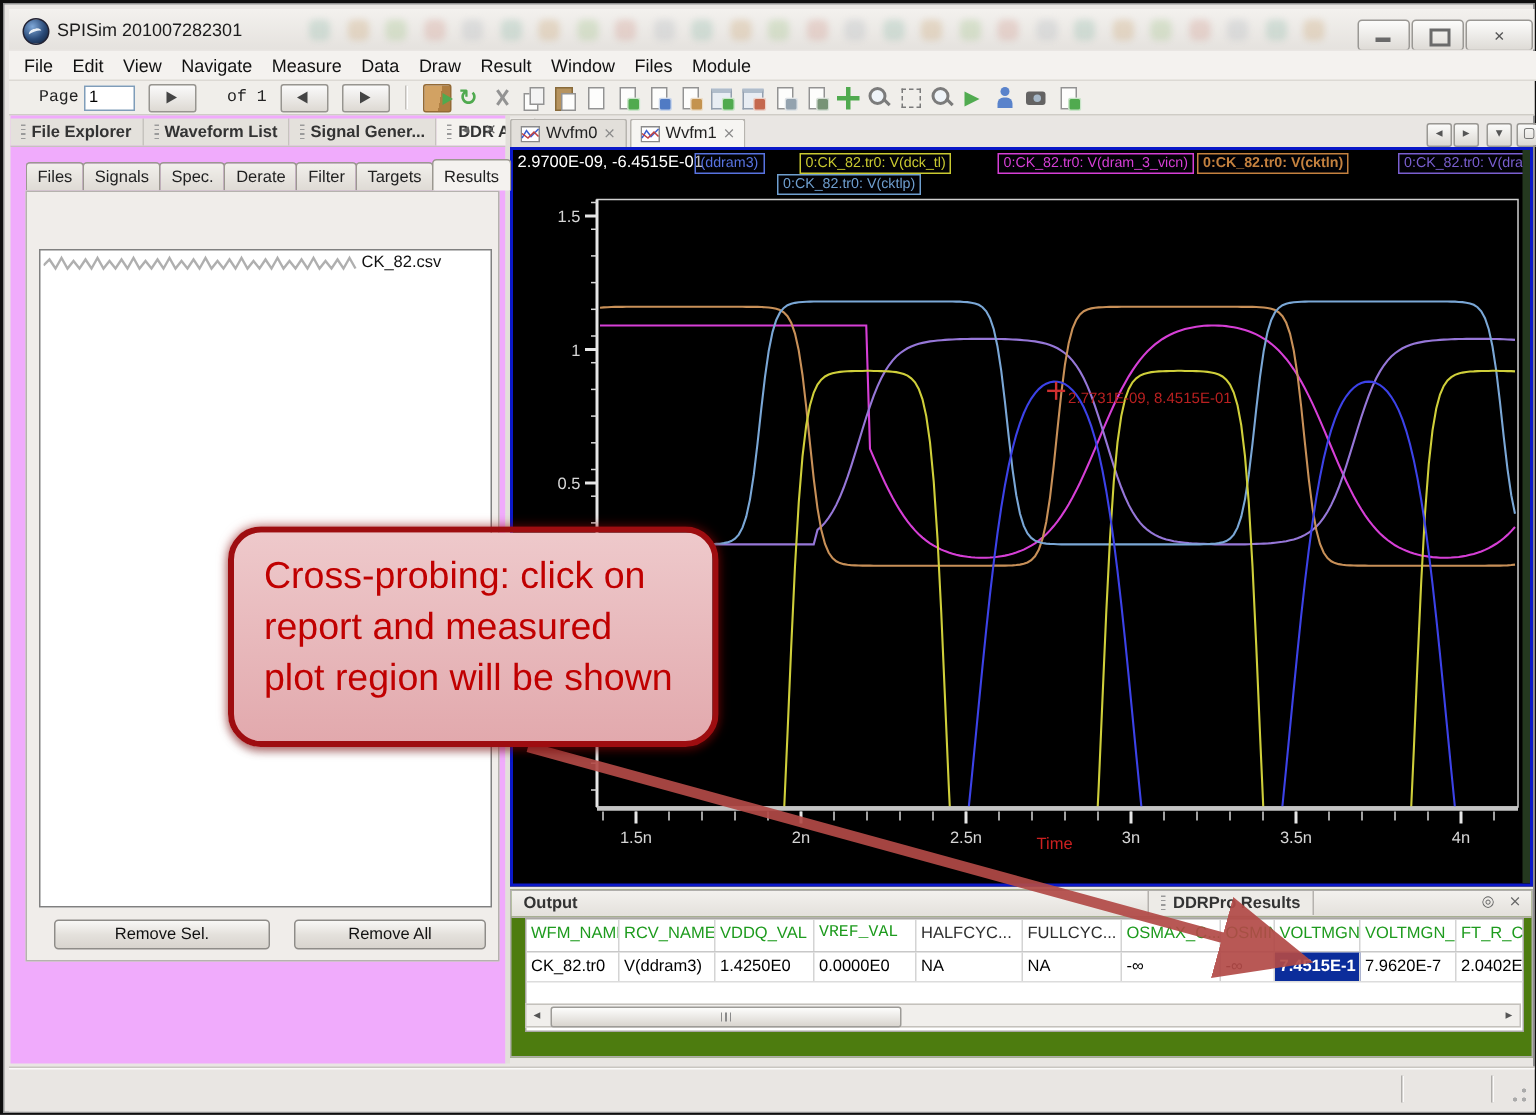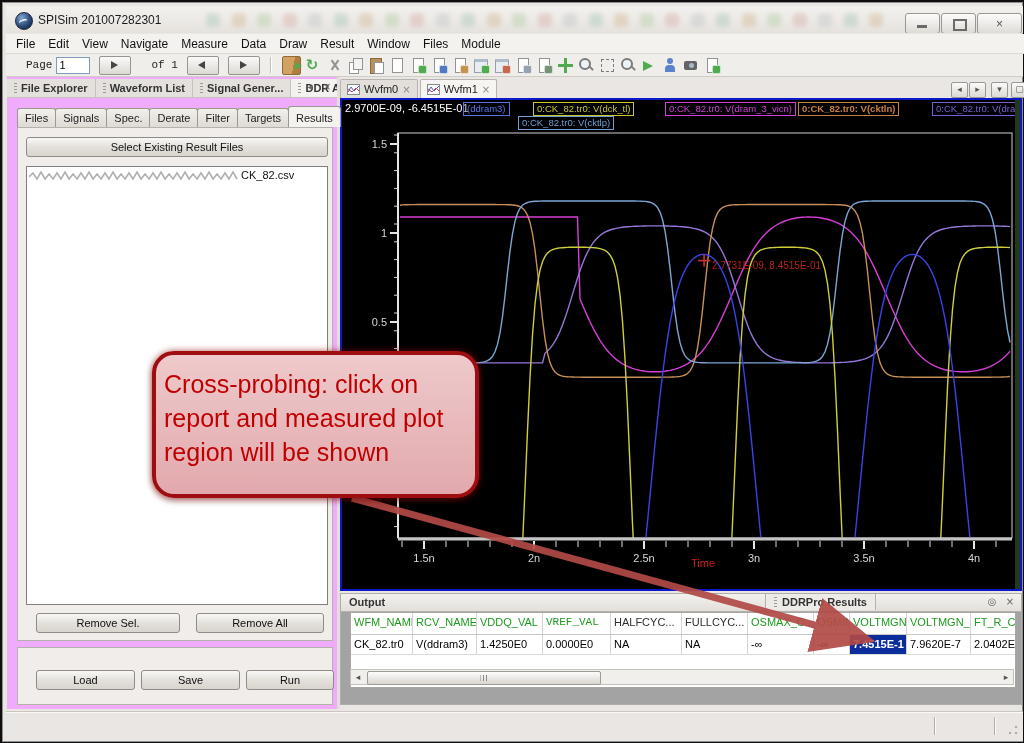--- a/index.html
+++ b/index.html
@@ -76,21 +76,21 @@
   .wtab .wlabel{font-size:11px;color:#222;}
   .wtab .x{font-size:10px;color:#8a8a8a;font-family:"DejaVu Sans",sans-serif;}
   .wvctrl{position:absolute;top:2px;height:14px;background:linear-gradient(#fbfbfa,#dcd9d3);border:1px solid #9a9894;border-radius:2px;font-size:9px;color:#555;text-align:center;line-height:13px;font-family:"DejaVu Sans",sans-serif;}
   .wavepanel{position:absolute;left:337px;top:95px;width:682px;height:493px;background:#000;border:2px solid #0a18c8;box-sizing:border-box;overflow:hidden;}
   .wavepanel .vstrip{position:absolute;right:0px;top:0;width:5px;height:100%;background:#24381f;}
   .legend-item{position:absolute;white-space:nowrap;font-size:9.5px;line-height:12px;padding:0 3px;border:1px solid;background:rgba(2,2,20,.25);}
   .cursor-readout{position:absolute;left:3px;top:2px;color:#fff;font-size:11px;white-space:nowrap;}
   .ylabel{position:absolute;left:6px;top:258px;color:#cc2020;font-size:11px;transform:rotate(90deg);transform-origin:left top;letter-spacing:1px;}
   .xlabel{position:absolute;left:349px;top:457px;color:#cc2020;font-size:11px;}
   
-  .output{position:absolute;left:337px;top:590px;width:682px;height:112px;background:#a3a3a3;border:1px solid #b0aeab;box-sizing:border-box;}
+  .output{position:absolute;left:337px;top:590px;width:682px;height:112px;background:#4d7c0f;border:1px solid #b0aeab;box-sizing:border-box;}
   .outhead{position:absolute;left:0;top:0;width:100%;height:17px;background:linear-gradient(#f3f1ee,#e3e0db);border-bottom:1px solid #b5b2ae;}
   .outhead .otitle{position:absolute;left:8px;top:2px;font-size:11px;font-weight:bold;color:#333;}
   .restab{position:absolute;left:424px;top:0;height:16px;background:#edebe7;border-left:1px solid #b5b2ae;border-right:1px solid #b5b2ae;display:flex;align-items:center;gap:5px;padding:0 8px;}
   .restab .rlabel{font-size:11px;font-weight:bold;color:#333;white-space:nowrap;}
   .outicons{position:absolute;right:5px;top:2px;display:flex;gap:6px;}
   .tablewrap{position:absolute;left:9px;top:18px;width:664px;height:74px;background:#fff;border:1px solid #a9a7a4;overflow:hidden;}
   .thead,.trow{position:absolute;left:0;display:flex;}
   .thead{top:0;height:21px;border-bottom:1px solid #c8c8c8;}
   .trow{top:22px;height:19px;border-bottom:1px solid #dcdcdc;}
   .tcell{box-sizing:border-box;border-right:1px solid #d4d4d4;font-size:11px;padding:3px 3px 0 3px;white-space:nowrap;overflow:hidden;}
@@ -101,21 +101,21 @@
   .hthumb::after{content:"";position:absolute;left:50%;top:3px;width:7px;height:6px;transform:translateX(-50%);
     background:repeating-linear-gradient(to right,#8a8a8a 0 1px,transparent 1px 3px);}
   
   .statusbar{position:absolute;left:3px;top:708px;width:1017px;height:29px;background:#e9e6e3;border-top:1px solid #c9c6c1;box-shadow:inset 0 1px 0 #fbfaf9;}
   .ssep{position:absolute;top:5px;width:1px;height:18px;background:#b0aeab;border-right:1px solid #fbfaf9;}
   .rgrip{position:absolute;right:4px;bottom:4px;width:12px;height:12px;
     background:radial-gradient(circle at 9px 2px,#aaa 1.2px,transparent 1.6px),radial-gradient(circle at 9px 8px,#aaa 1.2px,transparent 1.6px),radial-gradient(circle at 3px 8px,#aaa 1.2px,transparent 1.6px);}
   
   .callout{position:absolute;left:152px;top:351px;width:327px;height:147px;box-sizing:border-box;z-index:30;
     background:linear-gradient(#eec9cb,#e2a9ad);border:4px solid #9e0d10;border-radius:22px;
-    box-shadow:0 0 7px rgba(150,10,10,.6),0 3px 6px rgba(80,0,0,.35);padding:13px 8px;}
+    box-shadow:0 0 7px rgba(150,10,10,.6),0 3px 6px rgba(80,0,0,.35);padding:13px 20px;}
   .callout .ctext{font-size:25px;line-height:1.35;color:#c00000;}
   .arrowlayer{position:absolute;left:0;top:0;width:1024px;height:743px;z-index:25;pointer-events:none;}
   .splitter{position:absolute;left:334px;top:74px;width:3px;height:632px;background:#e2dfda;}
 </style>
 </head>
 <body>
 
 <div class="win">
   <div class="chrome">
 
@@ -257,36 +257,30 @@
       <div class="subtabs" id="subtabs">
           <div class="stab">Files</div>
           <div class="stab">Signals</div>
           <div class="stab">Spec.</div>
           <div class="stab">Derate</div>
           <div class="stab">Filter</div>
           <div class="stab">Targets</div>
           <div class="stab active">Results</div>
         </div>
       <div class="group" style="left:10px;top:50px;width:314px;height:512px;">
-        <div class="btn" style="left:8px;top:9px;width:300px;">Select Existing Result Files</div>
         <div class="filelist" id="filelist">
             <div class="fitem">
               <svg width="210" height="11">
                 <path d="M0,7 L4,3 L8,9 L12,2 L16,9 L20,4 L24,9 L28,3 L32,9 L36,2 L40,9 L44,4 L48,9 L52,3 L56,9 L60,2 L64,9 L68,4 L72,9 L76,3 L80,9 L84,2 L88,9 L92,4 L96,9 L100,3 L104,9 L108,2 L112,9 L116,4 L120,9 L124,3 L128,9 L132,2 L136,9 L140,4 L144,9 L148,3 L152,9 L156,2 L160,9 L164,4 L168,9 L172,3 L176,9 L180,2 L184,9 L188,4 L192,9 L196,3 L200,9 L204,2 L208,9 " stroke="#9b9b9b" fill="none" stroke-width="1.6" opacity="0.8"></path>
               </svg>
               <span class="fname">CK_82.csv</span>
             </div>
           </div>
         <div class="btn" style="left:18px;top:485px;width:142px;">Remove Sel.</div>
         <div class="btn" style="left:178px;top:485px;width:126px;">Remove All</div>
-      </div>
-      <div class="group" style="left:10px;top:570px;width:314px;height:56px;">
-        <div class="btn" style="left:18px;top:22px;width:97px;">Load</div>
-        <div class="btn" style="left:123px;top:22px;width:97px;">Save</div>
-        <div class="btn" style="left:228px;top:22px;width:86px;">Run</div>
       </div>
     </div>
 
     <div class="splitter"></div>
 
     <div class="wvtabs" id="wvtabs">
         <div class="wtab">
           <svg width="13" height="11">
             <rect x="0.5" y="0.5" width="12" height="10" fill="#fff" stroke="#8a8a8a"></rect>
             <polyline points="1,8 4,3 7,7 12,2" stroke="#3c5fd0" fill="none"></polyline>

